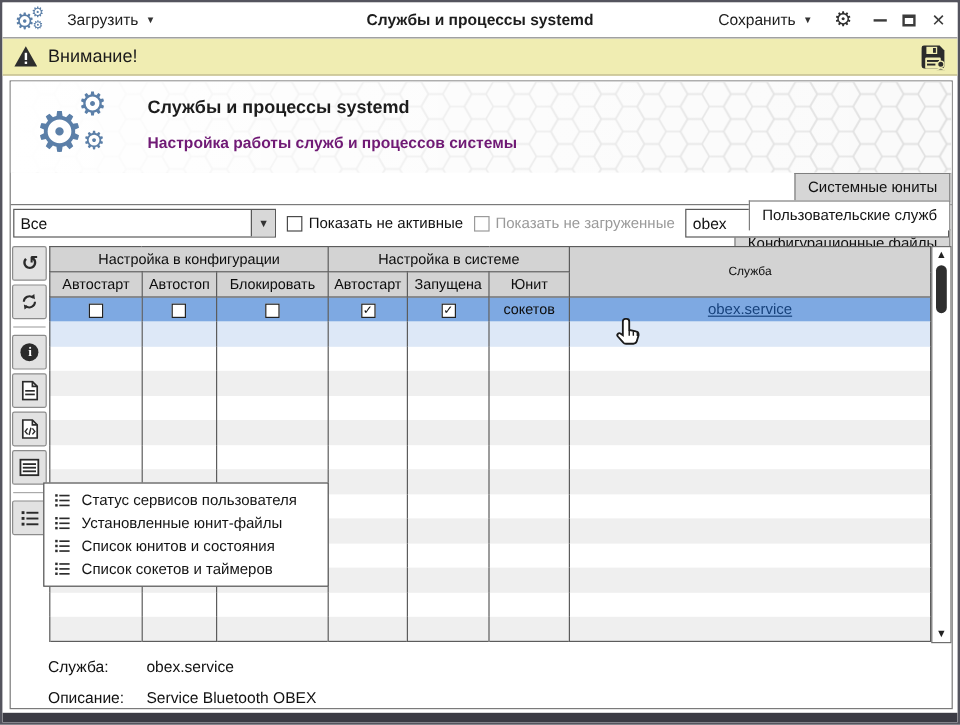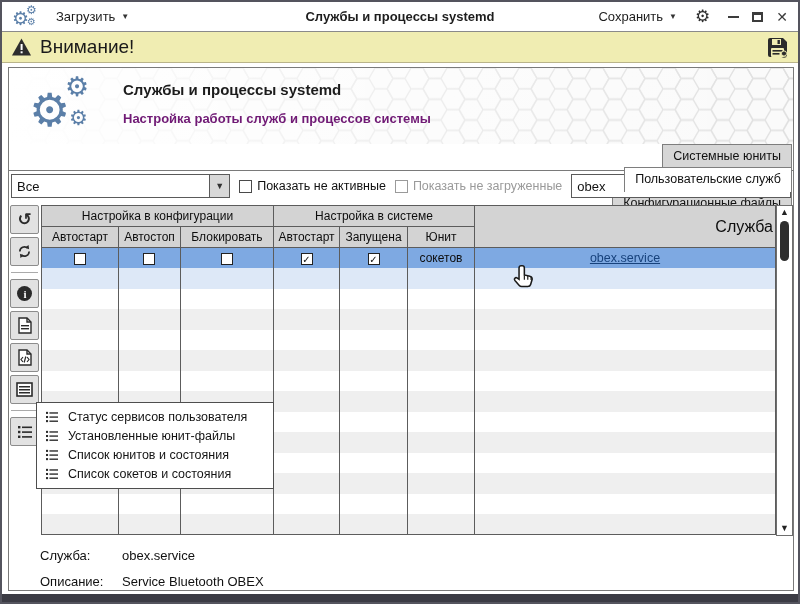--- a/index.html
+++ b/index.html
@@ -24,21 +24,21 @@
   .tb-right { margin-left:auto; display:flex; align-items:center; gap:18px; z-index:2; }
   .settings-gear { font-size:17px; color:#2f2f2f; }
   .winctl { display:flex; align-items:center; gap:13px; }
   .wc-min { width:11px; height:2px; background:#3c3c3c; }
   .wc-max { width:11px; height:10px; border:2px solid #3c3c3c; border-top:3px solid #3c3c3c; background:#fff; }
   .wc-close { font-size:14px; color:#3c3c3c; line-height:1; }
 
   
   .warnbar { height:31px; background:var(--warn,#f0edb2); border-bottom:1px solid #b9b48a;
              display:flex; align-items:center; padding:0 9px; gap:8px; }
-  .warn-text { font-size:19px; color:#1a1a1a; }
+  .warn-text { font-size:15px; color:#1a1a1a; }
   .warn-save { margin-left:auto; }
 
   
   .content { position:absolute; left:6px; top:65px; width:786px; height:524px;
              border:1px solid #7a7a7a; background:#fff; }
 
   
   .hexheader { position:relative; height:76px; overflow:hidden; background:#fdfdfd; }
   .hexfade { position:absolute; inset:0;
              background:linear-gradient(90deg,#ffffff 0%,rgba(255,255,255,.55) 40%,rgba(255,255,255,0) 100%); }
@@ -81,21 +81,21 @@
   .tool-btn .iglyph { width:15px; height:15px; border-radius:50%; background:#2b2b2b; color:#fff;
                       font-size:11px; font-weight:bold; font-family:"Liberation Serif",serif;
                       display:flex; align-items:center; justify-content:center; }
 
   table.units { border-collapse:collapse; table-layout:fixed; width:734px; background:#fff; }
   table.units col.c1{width:77px} table.units col.c2{width:62px} table.units col.c3{width:93px}
   table.units col.c4{width:66px} table.units col.c5{width:68px} table.units col.c6{width:67px}
   table.units col.c7{width:301px}
   table.units th { background:#d3d3d3; border:1px solid #5c5c5c; font-size:12px; font-weight:normal;
                    color:#0d0d0d; height:21px; padding:0 2px; }
-  table.units th.svc-h { font-size:16px;text-align:right; }
+  table.units th.svc-h { font-size:10px; }
   table.units td { border-right:1px solid #5c5c5c; border-left:1px solid #5c5c5c;
                    height:20.5px; text-align:center; font-size:12px; color:#0d0d0d; padding:0; }
   table.units { border:1px solid #5c5c5c; }
   tr.row.even { background:#efefef; }
   tr.row.hover { background:var(--hover,#dde8f7); }
   tr.row.selected { background:var(--sel,#7ea9e2); }
   td .cb { display:inline-block; width:12px; height:12px; border:1px solid #222; background:#fff;
            font-size:10px; line-height:11px; vertical-align:middle; color:#111; }
   td .cb.checked::after { content:"✓"; }
   td.svc { text-align:left; padding-left:3px; }
@@ -487,21 +487,21 @@
   </div>
         <div class="pm-item">
     <svg width="14" height="12" viewBox="0 0 16 14">
       <rect x="1" y="1" width="2.4" height="2.4" fill="#2b2b2b"></rect>
             <rect x="5" y="1.5" width="10" height="1.6" fill="#2b2b2b"></rect>
       <rect x="1" y="5.8" width="2.4" height="2.4" fill="#2b2b2b"></rect>
             <rect x="5" y="6.3" width="10" height="1.6" fill="#2b2b2b"></rect>
       <rect x="1" y="10.6" width="2.4" height="2.4" fill="#2b2b2b"></rect>
             <rect x="5" y="11.1" width="10" height="1.6" fill="#2b2b2b"></rect>
     </svg>
-    <span>Список сокетов и состояния</span>
+    <span>Список сокетов и таймеров</span>
   </div>
       </div>
   </div>
 
   <svg class="cursor-hand" width="24" height="26" viewBox="0 0 20 22">
     <path d="M8.5 1.5c1 0 1.8.8 1.8 1.8v6l4.7 1c1.1.2 1.9 1.2 1.9 2.3 0 .3 0 .5-.1.8l-1.2 3.9c-.3 1-1.3 1.7-2.4 1.7H8c-.8 0-1.5-.3-2-.9l-3.7-4.2c-.5-.6-.5-1.5.1-2 .5-.4 1.2-.4 1.7-.1l1.7 1.2 0-9.7c0-1 .8-1.8 1.7-1.8z" fill="#fff" stroke="#1a1a1a" stroke-width="1.3"></path>
     <path d="M10.3 9.5v3.8 M13.2 10.2v3.2 M16 11v2.6" stroke="#1a1a1a" stroke-width="1" fill="none"></path>
   </svg>
 
   <div class="bottombar"></div>

